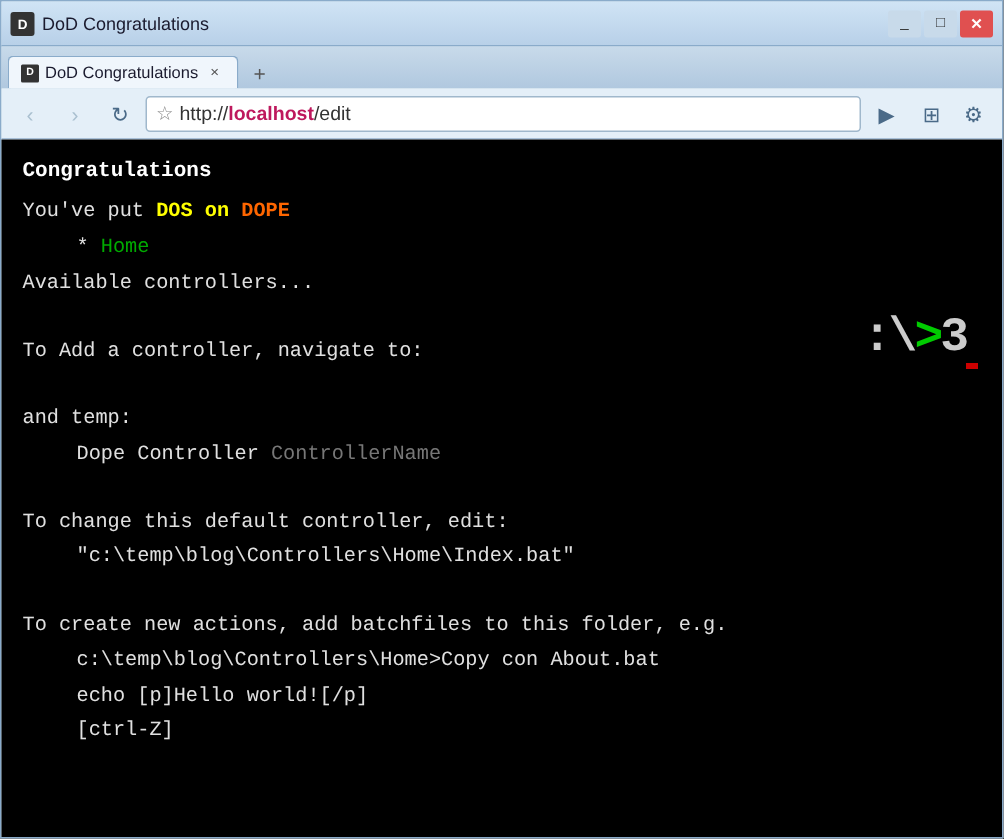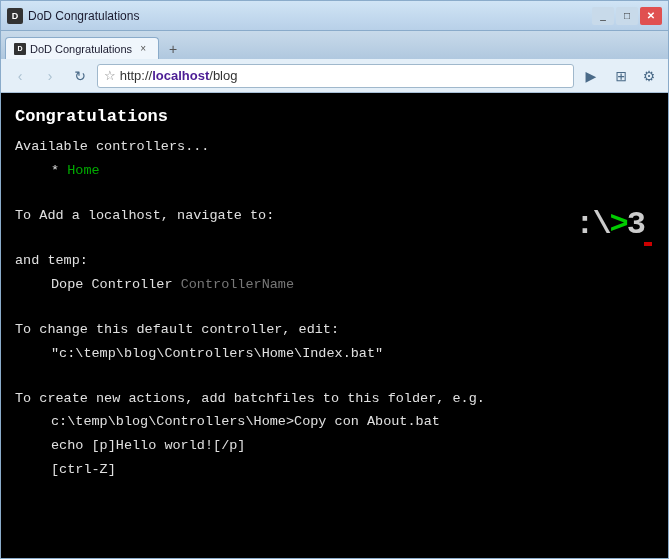--- a/index.html
+++ b/index.html
@@ -173,21 +173,21 @@
       font-size: 13px;
     }
 
     .address-text {
       font-size: 13px;
       color: #333;
       flex: 1;
     }
 
     .address-text span.host {
-      color: #4c1d95;
+      color: #be185d;
       font-weight: 600;
     }
 
     .nav-right {
       display: flex;
       gap: 2px;
     }
 
     
     .content-area {
@@ -197,21 +197,21 @@
       overflow: auto;
       font-family: 'Courier New', Courier, monospace;
       font-size: 13.5px;
       line-height: 1.6;
       color: #e0e0e0;
     }
 
     .content-area .heading {
       color: #ffffff;
       font-weight: bold;
-      font-size: 17px;
+      font-size: 14px;
       margin-bottom: 6px;
     }
 
     .content-area .line {
       margin-bottom: 2px;
     }
 
     .dos { color: #ffff00; font-weight: bold; }
     .on  { color: #ffff00; font-weight: bold; }
     .dope { color: #ff6600; font-weight: bold; }
@@ -276,49 +276,52 @@
     <div class="tab-new">+</div>
   </div>
 
   <div class="nav-bar">
     <div class="nav-btn disabled">‹</div>
     <div class="nav-btn disabled">›</div>
     <div class="nav-btn">↻</div>
     <div class="address-bar">
       <span class="address-star">☆</span>
       <span class="address-text">
-        <span>http://</span><span class="host">localhost</span><span>/blog</span>
+        <span>http://</span><span class="host">localhost</span><span>/edit</span>
       </span>
     </div>
     <div class="nav-btn">▶</div>
     <div class="nav-right">
       <div class="nav-btn">⊞</div>
       <div class="nav-btn">⚙</div>
     </div>
   </div>
 
   <div class="content-area" style="position:relative;">
 
     
     <div class="logo">
       <span class="logo-colon">:\</span><span class="logo-backslash">&gt;</span><span class="logo-num">3</span><span class="logo-cursor"></span>
     </div>
 
     <div class="heading">Congratulations</div>
 
-
-    <div class="line">Available controllers...</div>
+    <div class="line">
+      <span>You've put </span><span class="dos">DOS</span><span class="on"> on </span><span class="dope">DOPE</span>
+    </div>
 
     <div class="line indent">
       <span>* </span><a class="home-link">Home</a>
     </div>
 
+    <div class="line">Available controllers...</div>
+
     <br>
 
-    <div class="line">To Add a localhost, navigate to:</div>
+    <div class="line">To Add a controller, navigate to:</div>
 
     <br>
 
     <div class="line">and temp:</div>
     <div class="line indent">
       <span>Dope Controller </span><span class="code-hint">ControllerName</span>
     </div>
 
     <br>
 

